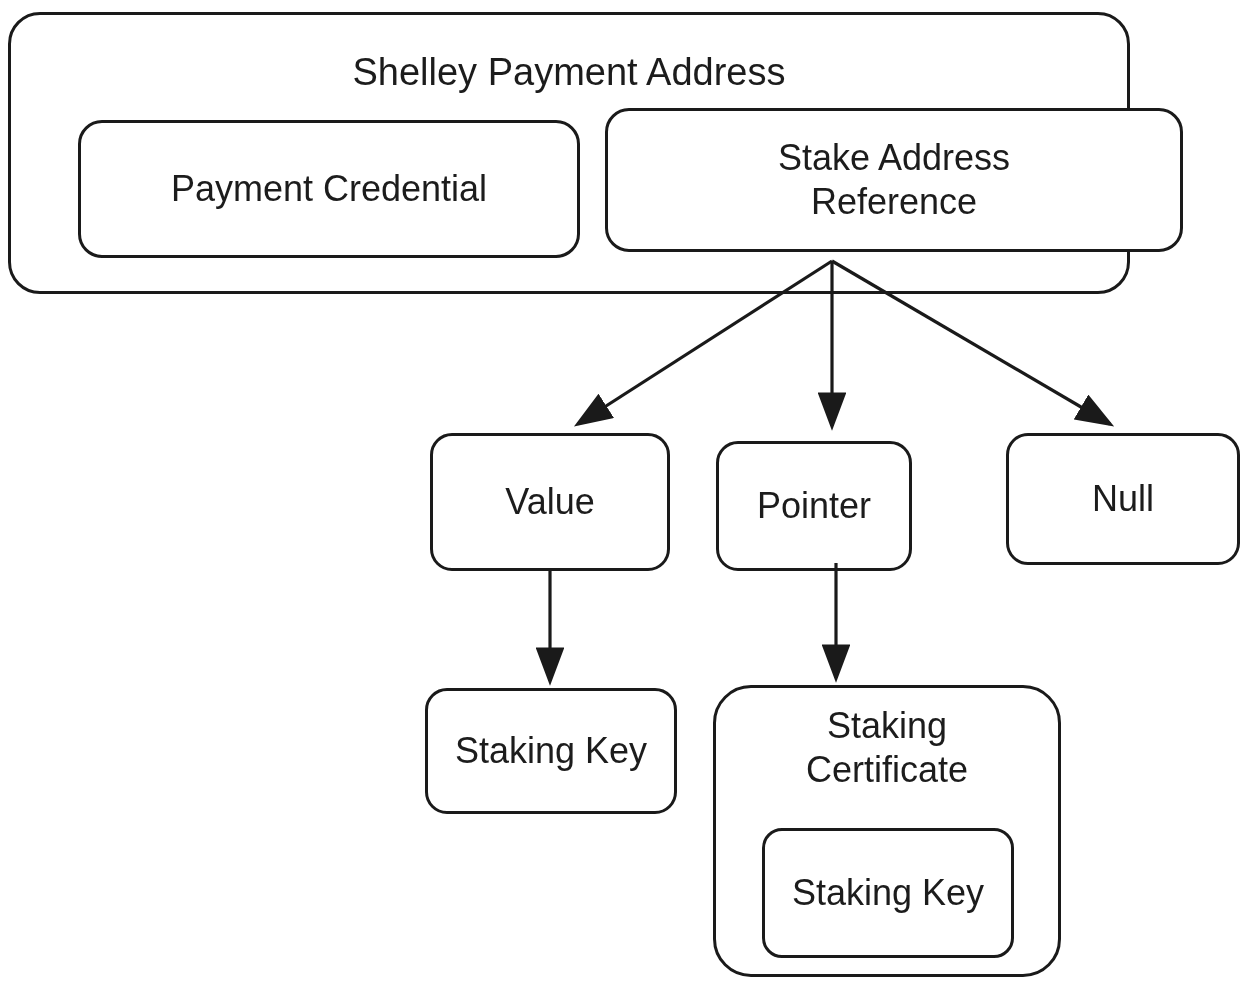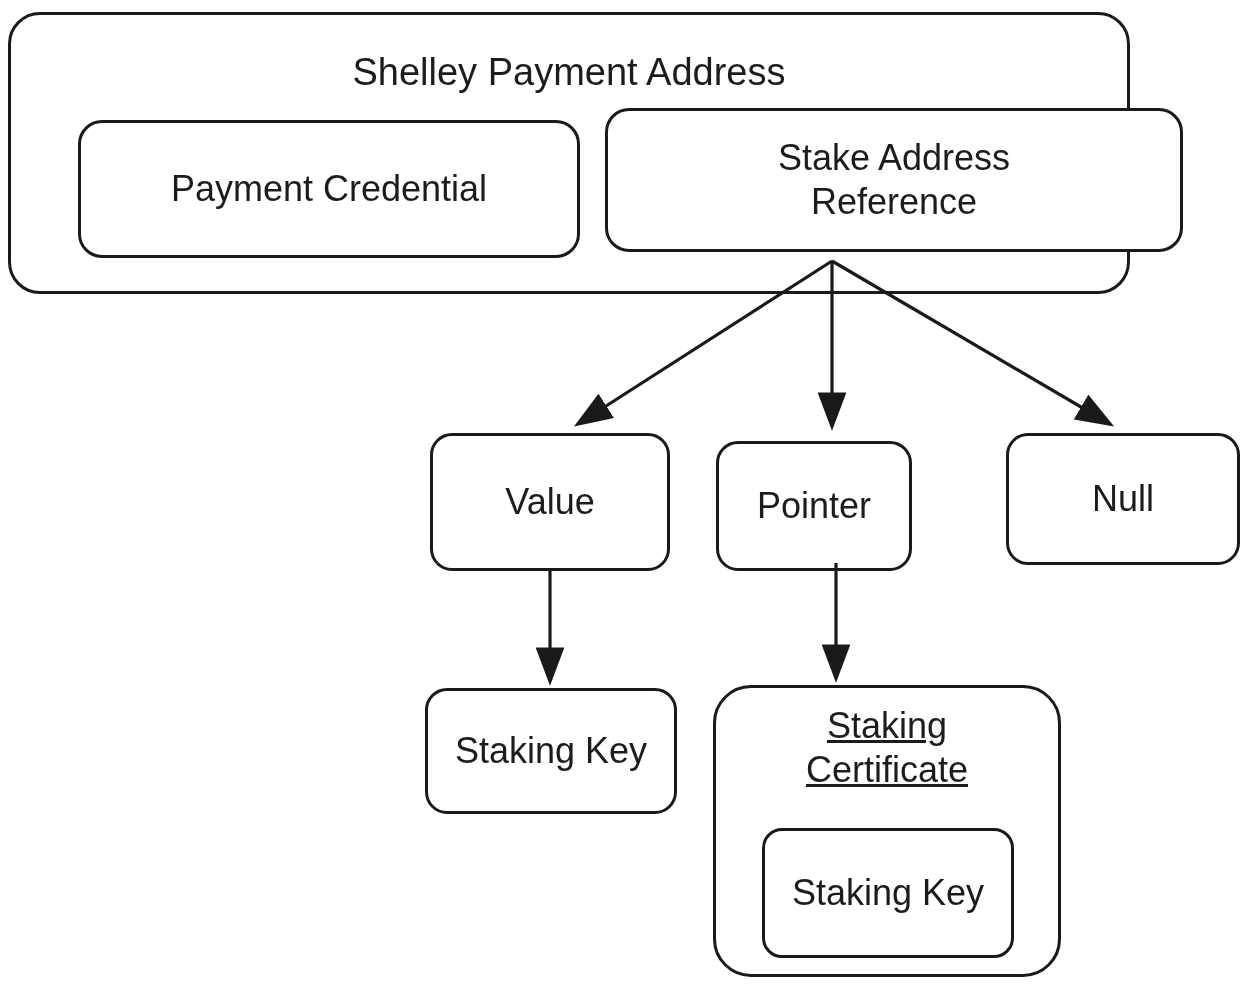--- a/index.html
+++ b/index.html
@@ -67,21 +67,20 @@
   .staking-certificate {
     left: 713px; top: 685px;
     width: 348px; height: 292px;
     border-radius: 38px;
     align-items: flex-start;
     justify-content: center;
   }
   .staking-certificate .label {
     margin-top: 16px;
     max-width: 230px;
-    text-decoration: underline;
   }
   .staking-key-nested {
     left: 762px; top: 828px;
     width: 252px; height: 130px;
     border-radius: 20px;
   }
   
   .arrow-layer {
     position: absolute;
     left: 0; top: 0;

